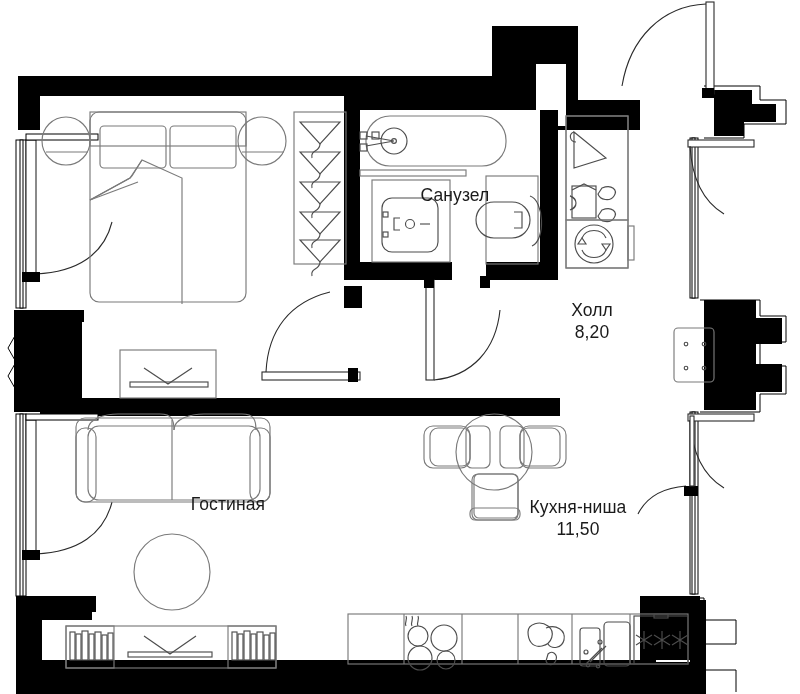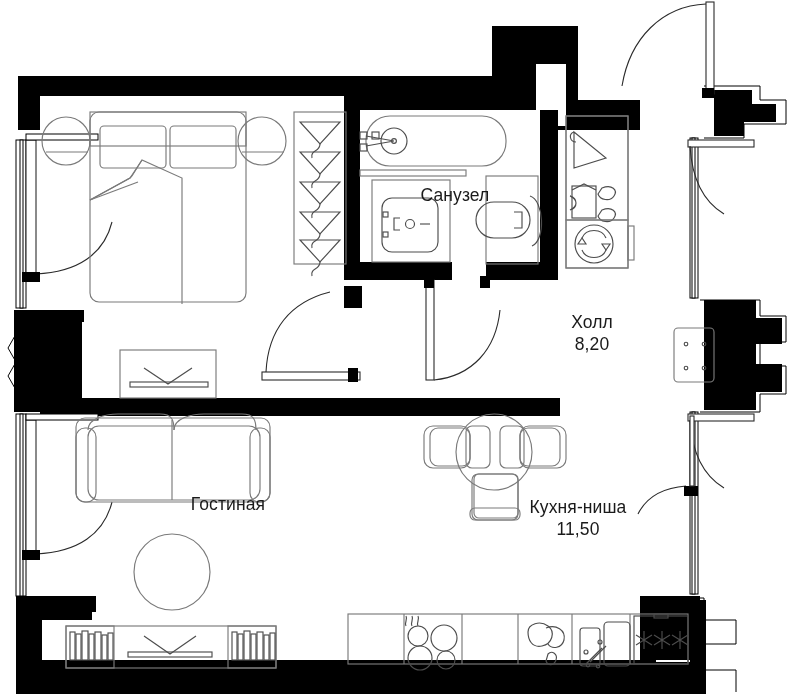--- a/index.html
+++ b/index.html
@@ -366,21 +366,21 @@
       </g>
     </g>
 
   </svg>
 
 
   <div class="room-label" style="left:380px; top:172px; width:150px;margin-top:12px;">
     <span class="rl-name">Санузел</span>
   </div>
 
-  <div class="room-label" style="left:522px; top:299px; width:140px;margin-top:12px;">
+  <div class="room-label" style="left:522px; top:299px; width:140px;">
     <span class="rl-name">Холл</span>
     <span class="rl-area">8,20</span>
   </div>
 
   <div class="room-label" style="left:148px; top:493px; width:160px;">
     <span class="rl-name">Гостиная</span>
   </div>
 
   <div class="room-label" style="left:498px; top:496px; width:160px;">
     <span class="rl-name">Кухня-ниша</span>

